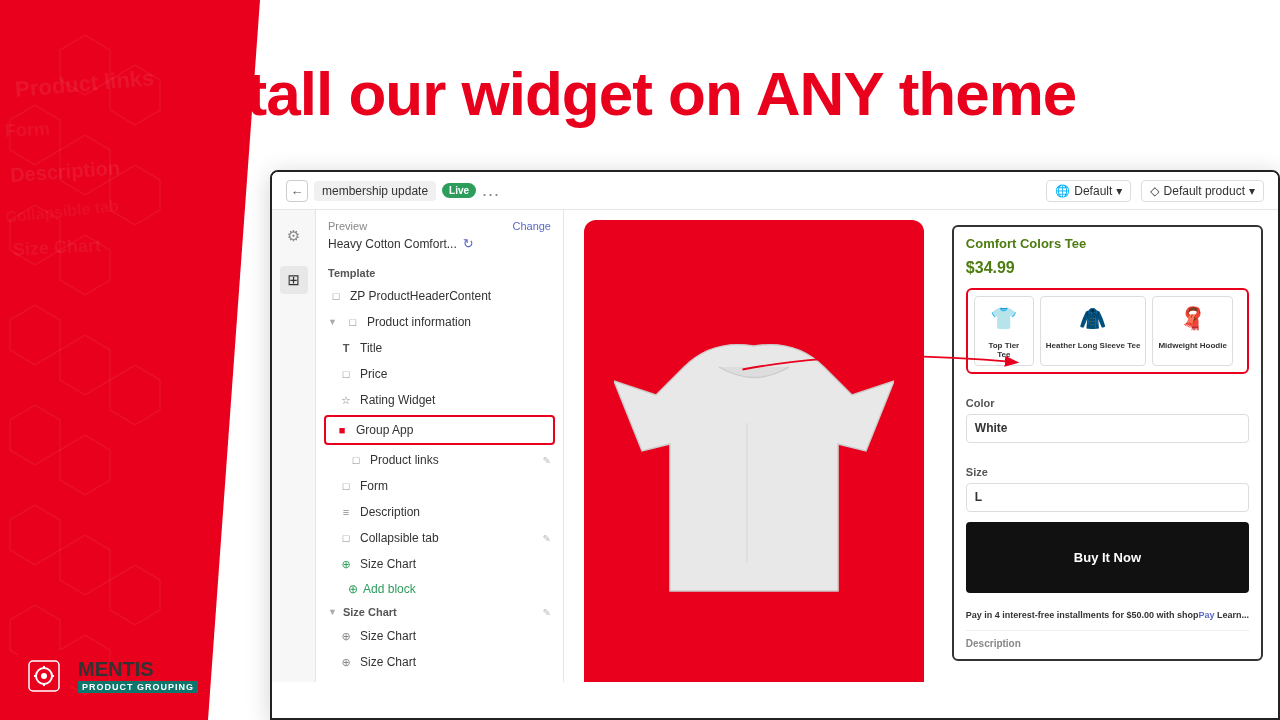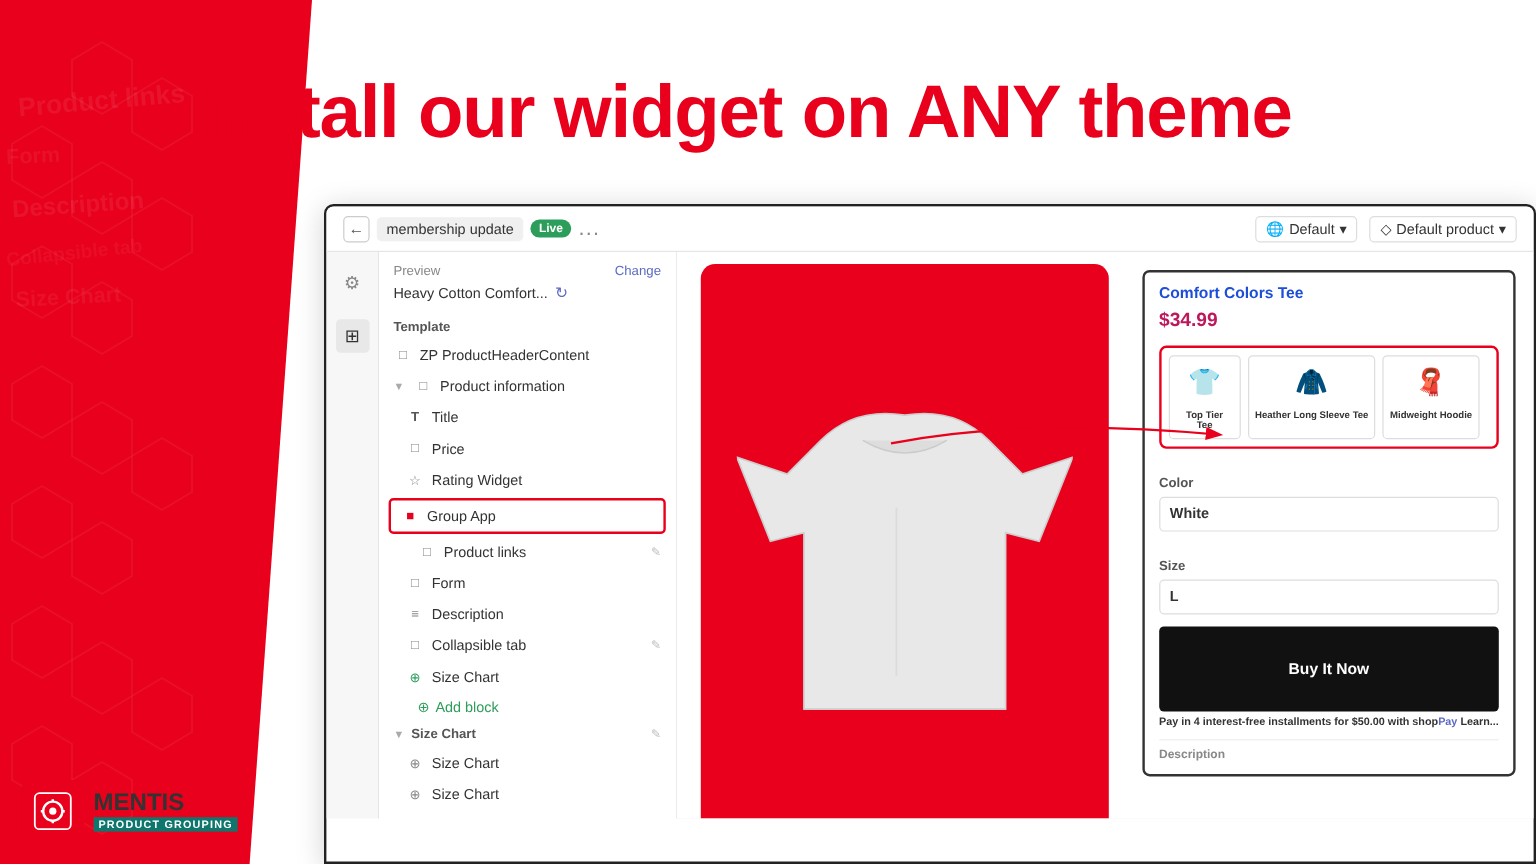--- a/index.html
+++ b/index.html
@@ -290,21 +290,21 @@
       border-radius: 6px;
       padding: 8px 12px;
       font-size: 12px;
       font-weight: 700;
       line-height: 1.4;
     }
 
     .product-price {
       font-size: 16px;
       font-weight: 600;
-      color: #be185d;
+      color: #4d7c0f;
       margin-top: 4px;
     }
 
     .variant-grid {
       display: flex;
       gap: 6px;
       margin-top: 8px;
       border: 2px solid #e8001c;
       border-radius: 6px;
       padding: 6px;
@@ -355,21 +355,21 @@
       padding: 28px;
       font-size: 13px;
       font-weight: 600;
       margin-top: 10px;
       cursor: pointer;
     }
 
     .shopnow-text {
       font-size: 9px;
       color: #555;
-      margin-top: 2px;
+      margin-top: 16px;
       line-height: 1.4;
       text-align: center;
     }
     .shopnow-text span {
       font-weight: 700;
       color: #333;
     }
 
     
     .arrow-overlay {
@@ -600,21 +600,21 @@
 
             <path d="M75,40 Q100,55 125,40" fill="#ddd" stroke="#ccc" stroke-width="1"></path>
 
             <path d="M95,80 L95,180" stroke="#d0d0d0" stroke-width="1" opacity="0.5"></path>
             <path d="M40,95 L40,200" stroke="#d5d5d5" stroke-width="0.5"></path>
             <path d="M160,95 L160,200" stroke="#d5d5d5" stroke-width="0.5"></path>
           </svg>
         </div>
 
         <div class="product-callout" style="top: 15px; right: 15px;">
-          <div style="font-size:13px; font-weight:800; color:#1d4ed8;">Comfort Colors Tee</div>
+          <div style="font-size:13px; font-weight:800; color:#4d7c0f;">Comfort Colors Tee</div>
 
           
           <div class="product-price">$34.99</div>
 
           
           <div class="variant-grid">
             <div class="variant-item">
               <div class="variant-icon">👕</div>
               <div class="variant-name">Top Tier<br>Tee</div>
             </div>

